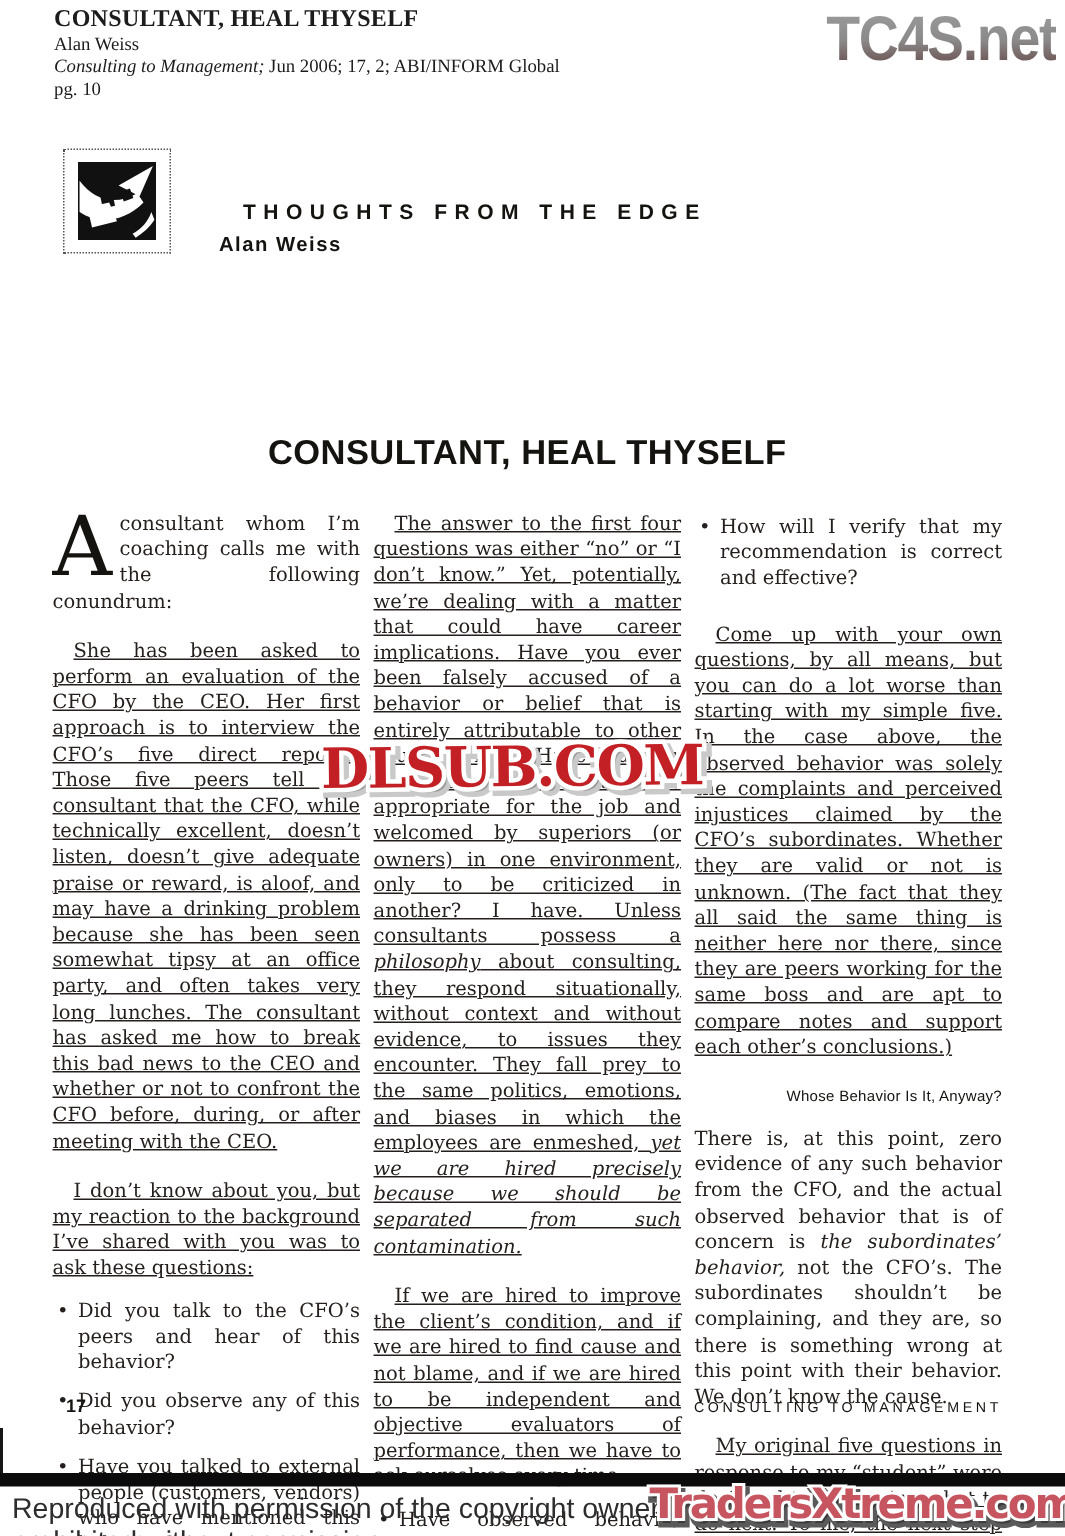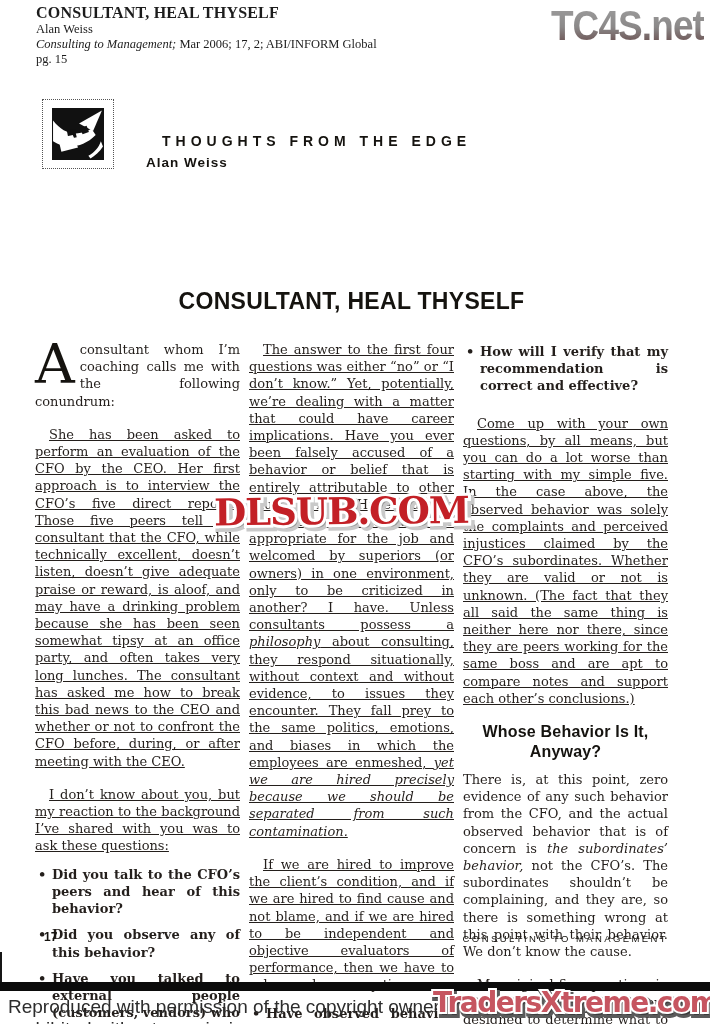--- a/index.html
+++ b/index.html
@@ -51,26 +51,26 @@
   }
   .col { width:205px; font-size:13px; line-height:17.2px; text-align:justify; }
   .col p { margin:0; }
   .col p.ind { text-indent:14px;text-decoration:underline; }
   .col p + p { margin-top:16px; }
   .dropcap {
     float:left; font-size:55px; line-height:43px; padding:2px 5px 0 0;
     font-family:"DejaVu Serif", serif; color:#15130f;
   }
   .ital { font-style:italic; }
-  ul.blist { list-style:none; margin-top:11px;font-weight:bold; }
+  ul.blist { list-style:none; margin-top:11px; }
   ul.blist li { position:relative; padding-left:17px; margin-bottom:9px; }
   ul.blist li::before { content:"•"; position:absolute; left:3px; top:0; }
   .col-head {
-    font-family:"Liberation Sans", sans-serif; font-weight:bold; font-size:16px;
-    line-height:20px; letter-spacing:.2px; text-align:center; color:#15130f;
+    font-family:"Liberation Sans", sans-serif; font-weight:normal; font-size:10px;
+    line-height:20px; letter-spacing:.2px; text-align:right; color:#15130f;
     margin:15px 0 9px 0;
   }
   .sp { height:11px; }
   
   .page-num {
     position:absolute; left:44px; top:930px;
     font-family:"Liberation Sans", sans-serif; font-weight:bold; font-size:12px; color:#15130f;
   }
   .journal-foot {
     position:absolute; right:42px; top:933px;
@@ -89,22 +89,22 @@
   .wm-bottom { position:absolute; left:430px; top:983px; z-index:6; }
 </style>
 </head>
 <body>
 
 <div class="page">
 
   <div class="citation">
     <div class="cit-title">CONSULTANT, HEAL THYSELF</div>
     <div class="cit-line">Alan Weiss</div>
-    <div class="cit-line"><span class="ital">Consulting to Management;</span><span> Mar 2006; 17, 2; ABI/INFORM Global</span></div>
-    <div class="cit-line">pg. 15</div>
+    <div class="cit-line"><span class="ital">Consulting to Management;</span><span> Jun 2006; 17, 2; ABI/INFORM Global</span></div>
+    <div class="cit-line">pg. 10</div>
   </div>
 
   <div class="wm-top">TC4S.net</div>
 
   <div class="logo-box">
     <span>
       <svg width="52" height="52" viewBox="0 0 100 100">
         <rect x="0" y="0" width="100" height="100" fill="#111111"></rect>
         <polygon points="52,30 96,5 79,44" fill="#ffffff"></polygon>
         <path d="M2,24 C22,50 48,56 76,40 L84,52 C58,78 26,80 2,64 Z" fill="#ffffff"></path>

